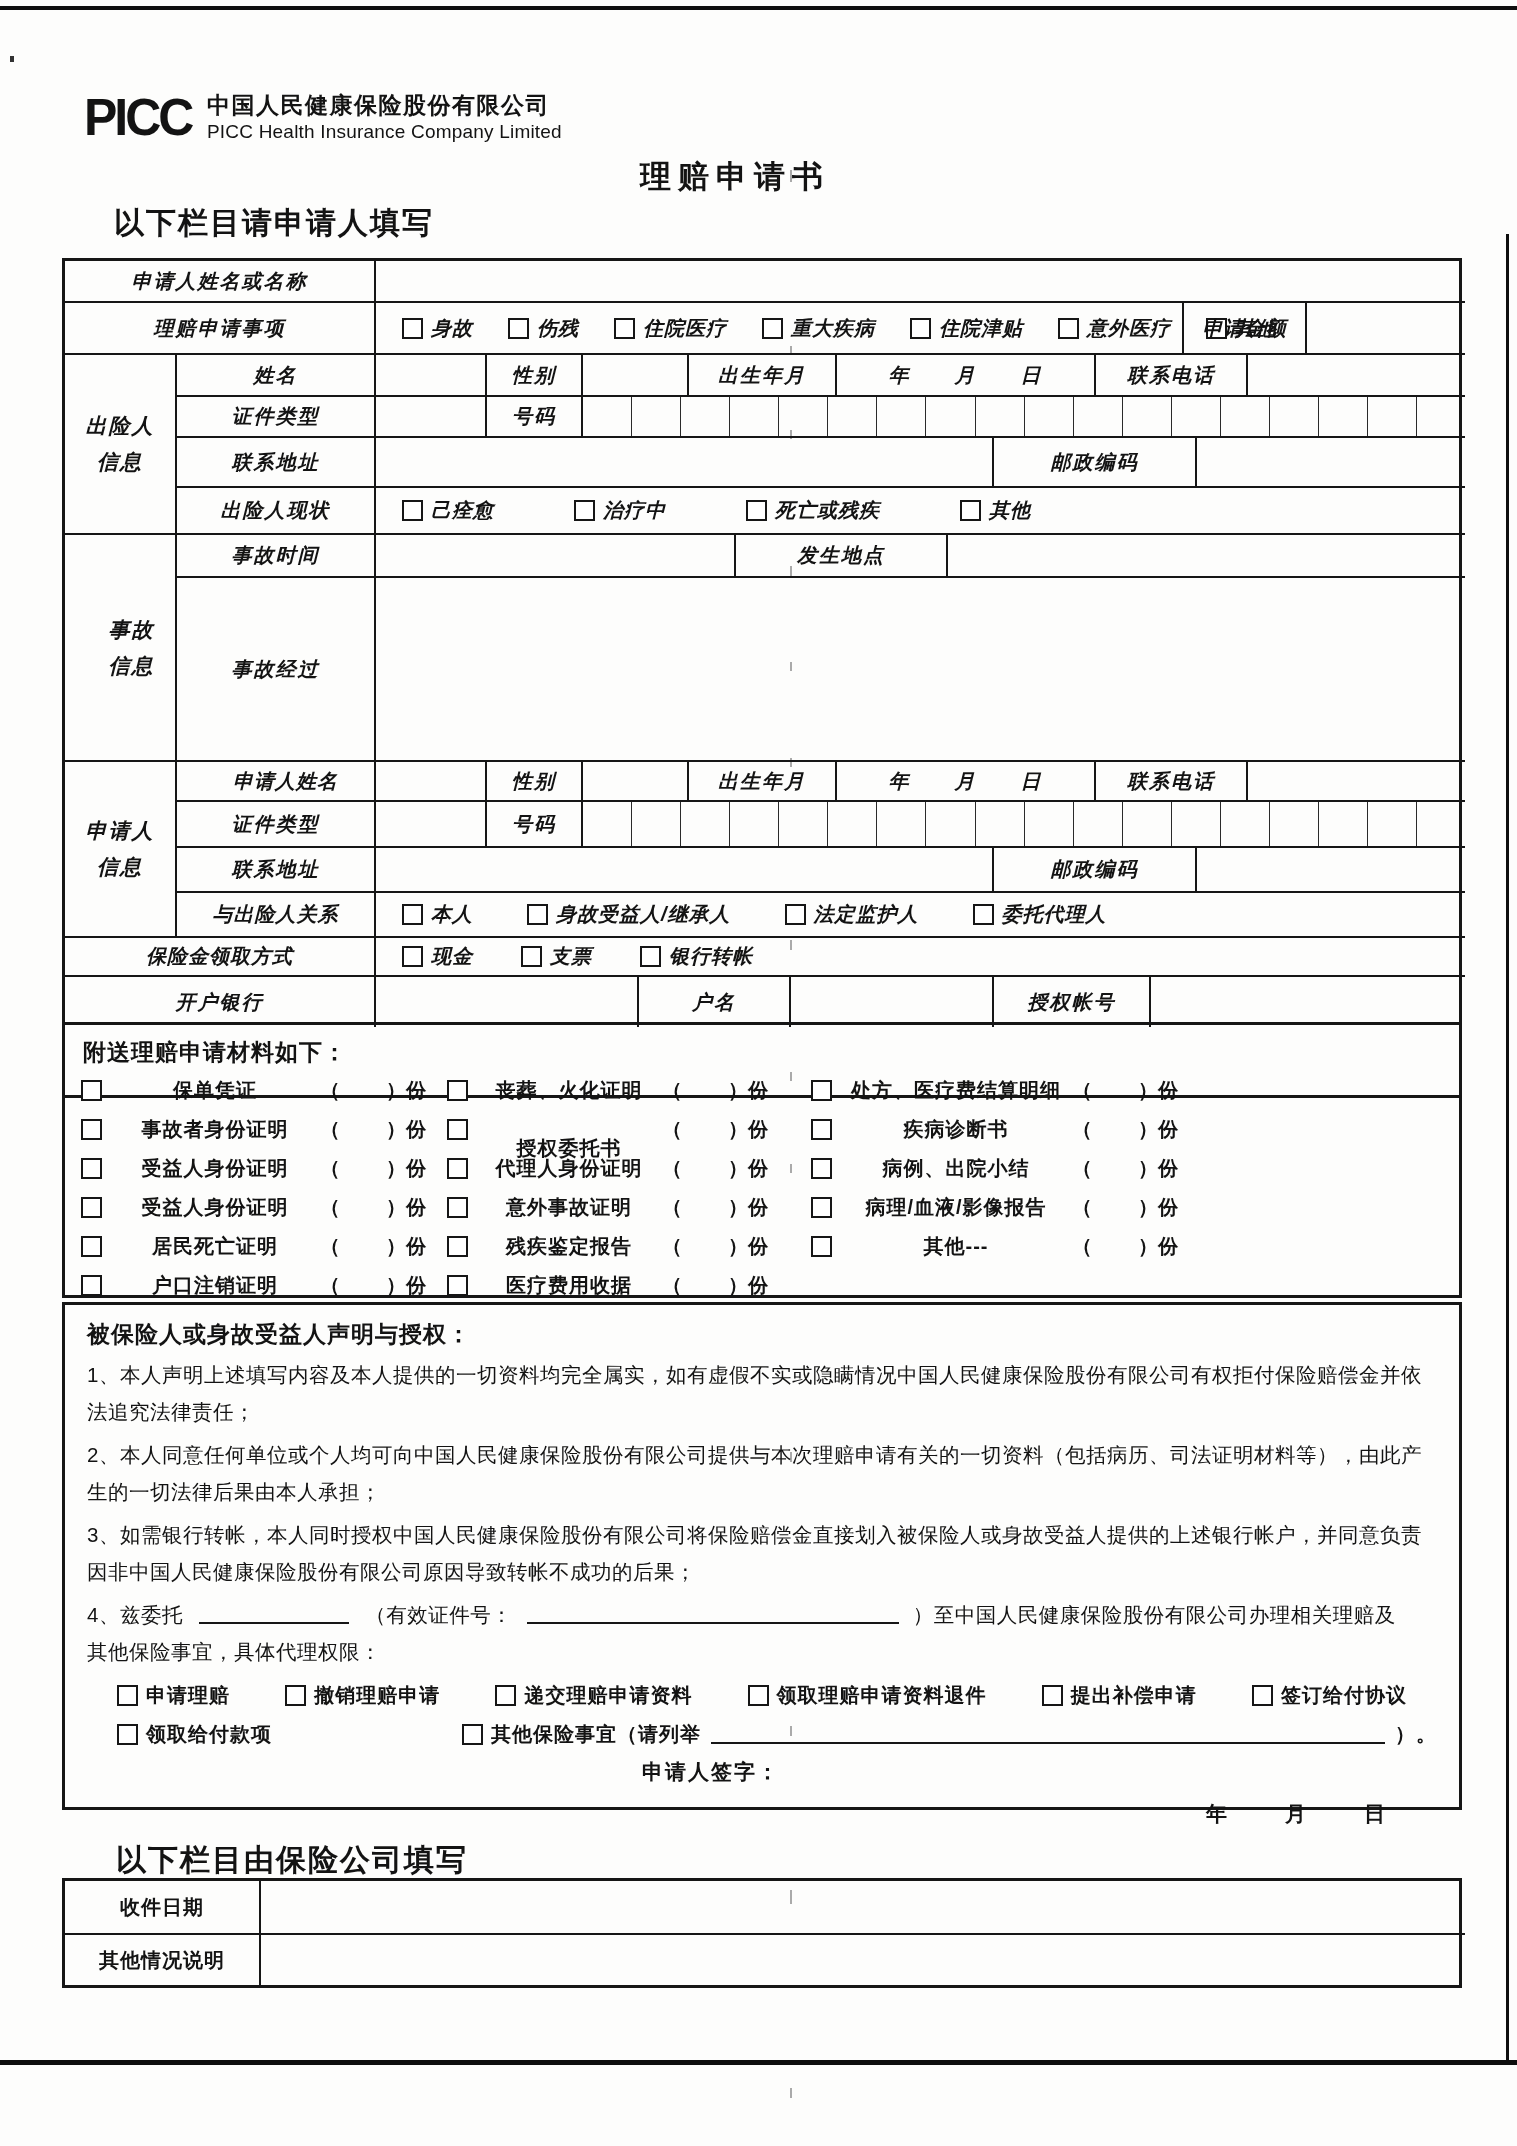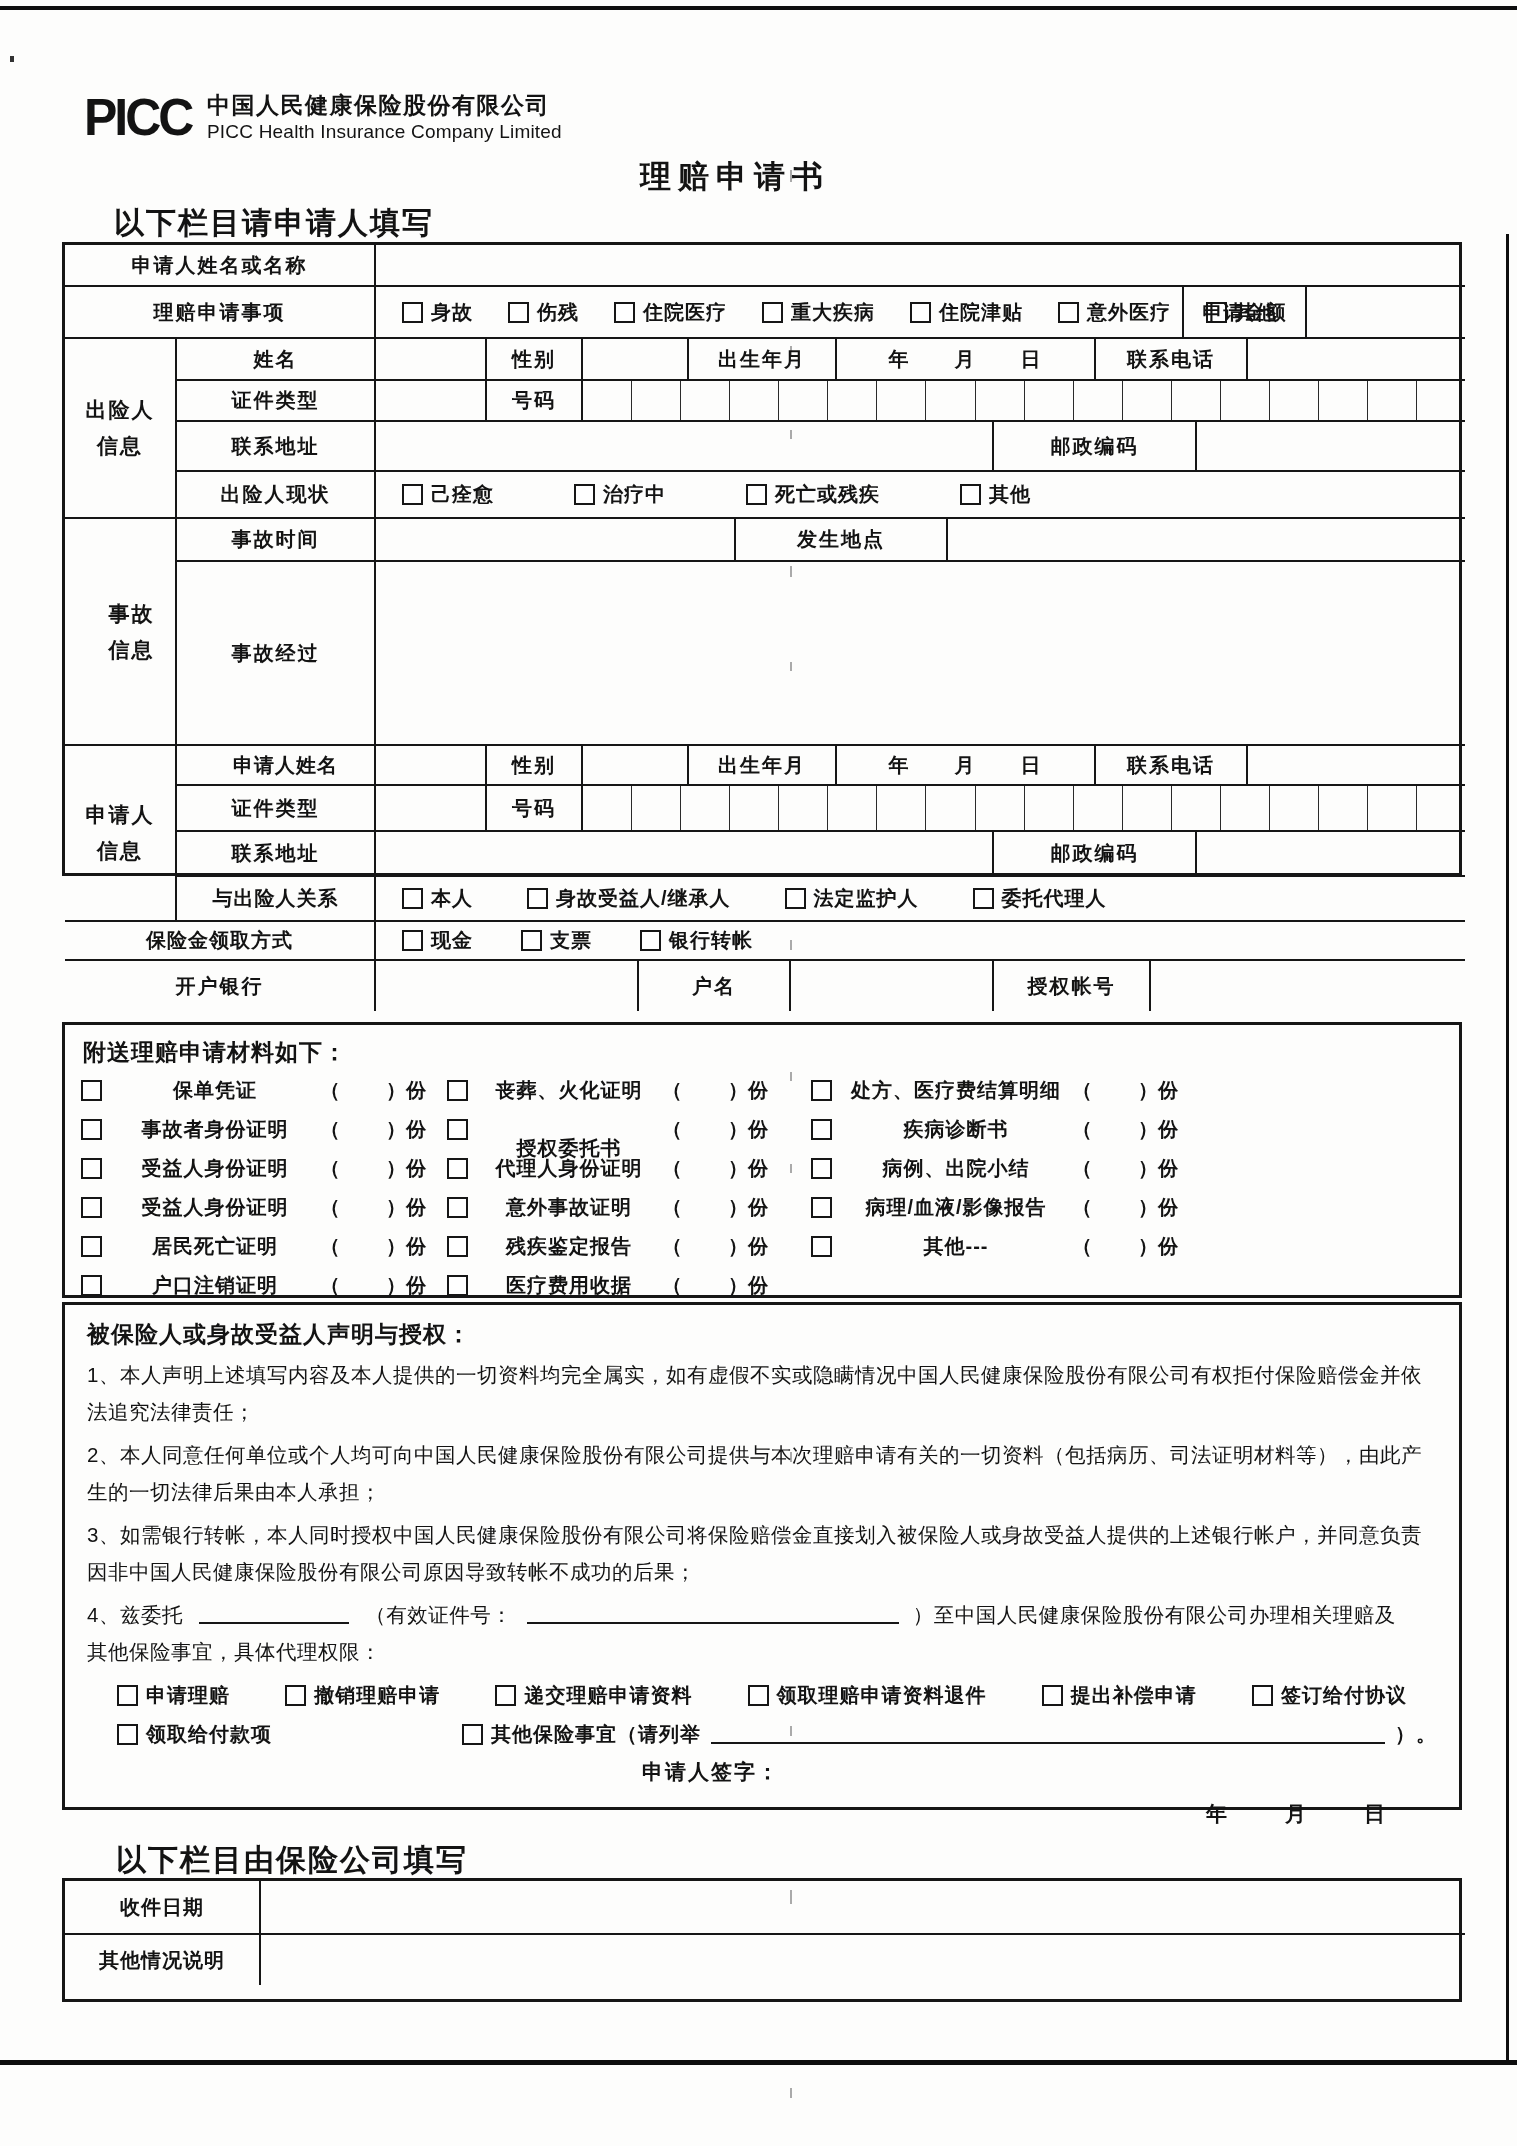--- a/index.html
+++ b/index.html
@@ -73,21 +73,21 @@
 <div class="fold" style="top:1726px;height:10px;"></div>
 <div class="fold" style="top:1890px;height:14px;"></div>
 <div class="fold" style="top:2088px;height:10px;"></div>
 
 <div class="abs logo" style="left:84px;top:88px;">PICC</div>
 <div class="abs co-cn" style="left:207px;top:90px;">中国人民健康保险股份有限公司</div>
 <div class="abs co-en" style="left:207px;top:121px;">PICC Health Insurance Company Limited</div>
 <div class="abs doc-title" style="left:640px;top:156px;">理赔申请书</div>
 <div class="abs sec-head" style="left:98px;top:203px;">以下栏目请申请人填写</div>
 
-<div class="tbl" style="top:242px;height:634px;">
+<div class="tbl" style="top:258px;height:840px;font-style:italic;">
 
   <div class="row" style="top:0;height:42px;">
     <div class="c" style="width:311px;">申请人姓名或名称</div>
     <div class="c v"></div>
   </div>
 
   <div class="row" style="top:42px;height:52px;">
     <div class="c" style="width:311px;">理赔申请事项</div>
     <div class="c opts" style="width:808px;gap:35px;">
       <span class="opt">
@@ -502,21 +502,21 @@
 
   <div class="date-row">
     <span>年</span>
     <span>月</span>
     <span>日</span>
   </div>
 </div>
 
 <div class="abs sec-head" style="left:100px;top:1840px;">以下栏目由保险公司填写</div>
 
-<div class="tbl" style="top:1878px;height:124px;">
+<div class="tbl" style="top:1878px;height:110px;">
   <div class="row" style="top:0;height:54px;">
     <div class="c" style="width:196px;letter-spacing:1px;">收件日期</div>
     <div class="c v"></div>
   </div>
   <div class="row last" style="top:54px;height:50px;">
     <div class="c" style="width:196px;letter-spacing:1px;">其他情况说明</div>
     <div class="c v"></div>
   </div>
 </div>
 

